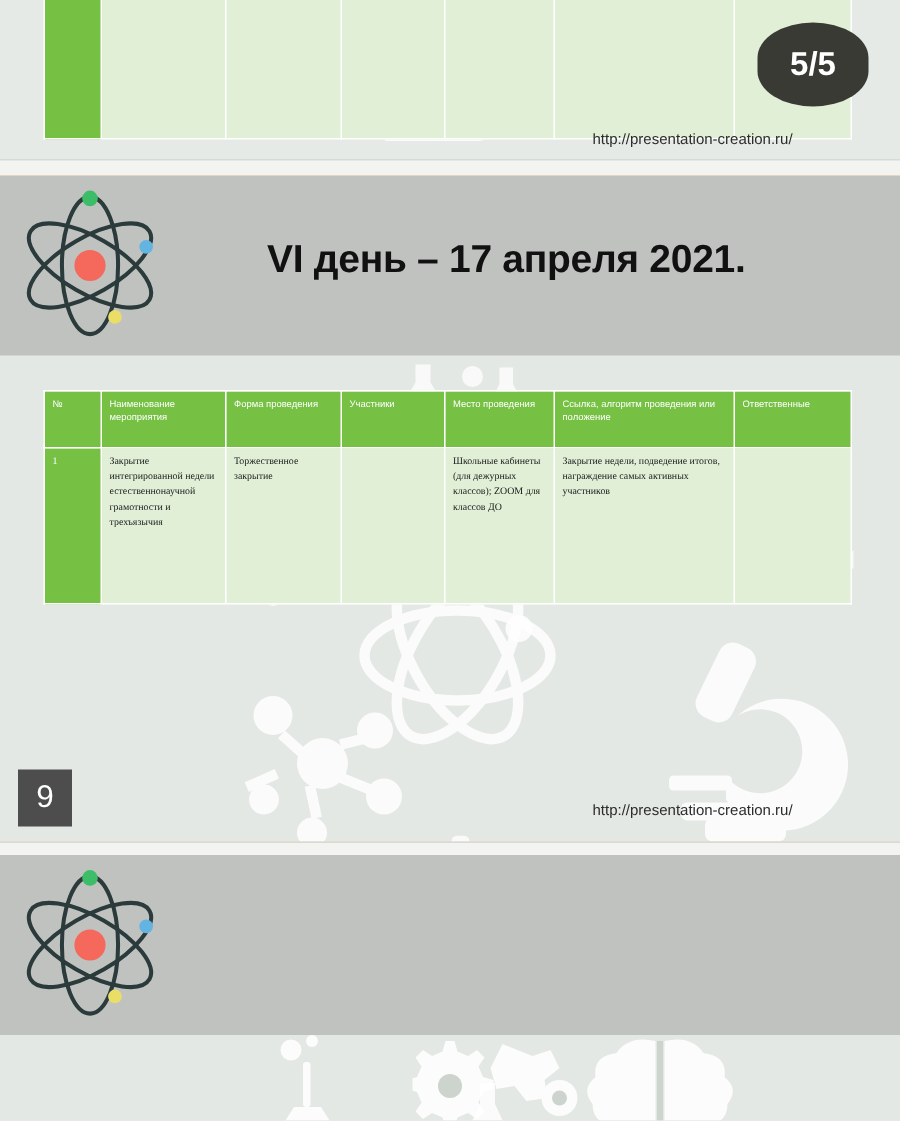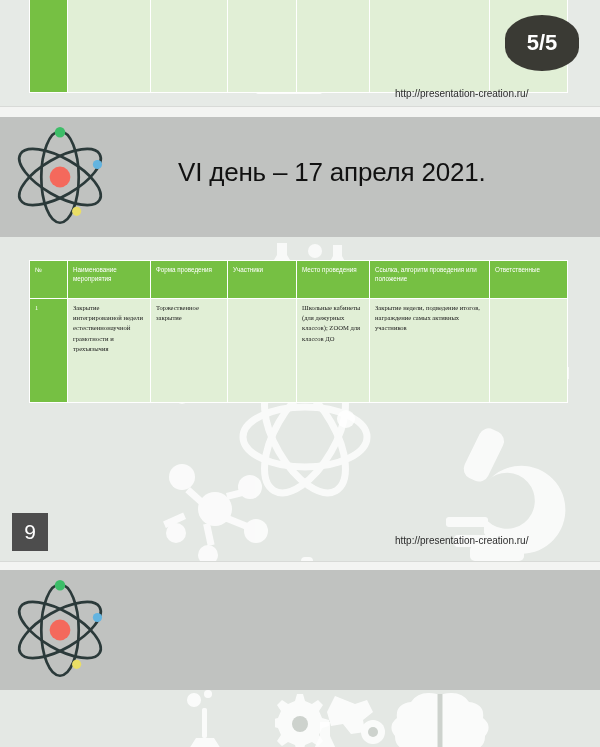--- a/index.html
+++ b/index.html
@@ -26,21 +26,21 @@
   .gap { position:absolute; left:0; width:600px; background:#f3f4f2; }
   .gap-line { position:absolute; left:0; width:600px; height:1px; background:#d8dad7; }
 
   
   .atom { position: absolute; }
   .atom svg { display:block; width:100%; height:100%; }
 
   
   .slide-title {
     position: absolute;
-    font-weight: normal;
+    font-weight: bold;
     color: #111111;
     white-space: nowrap;
     letter-spacing: -0.2px;
   }
   .thanks-title {
     position:absolute;
     font-weight: normal;
     color: transparent;
     -webkit-text-stroke: 1.6px #a6a8a6;
     text-shadow: 1px 1px 0 rgba(255,255,255,.55);

